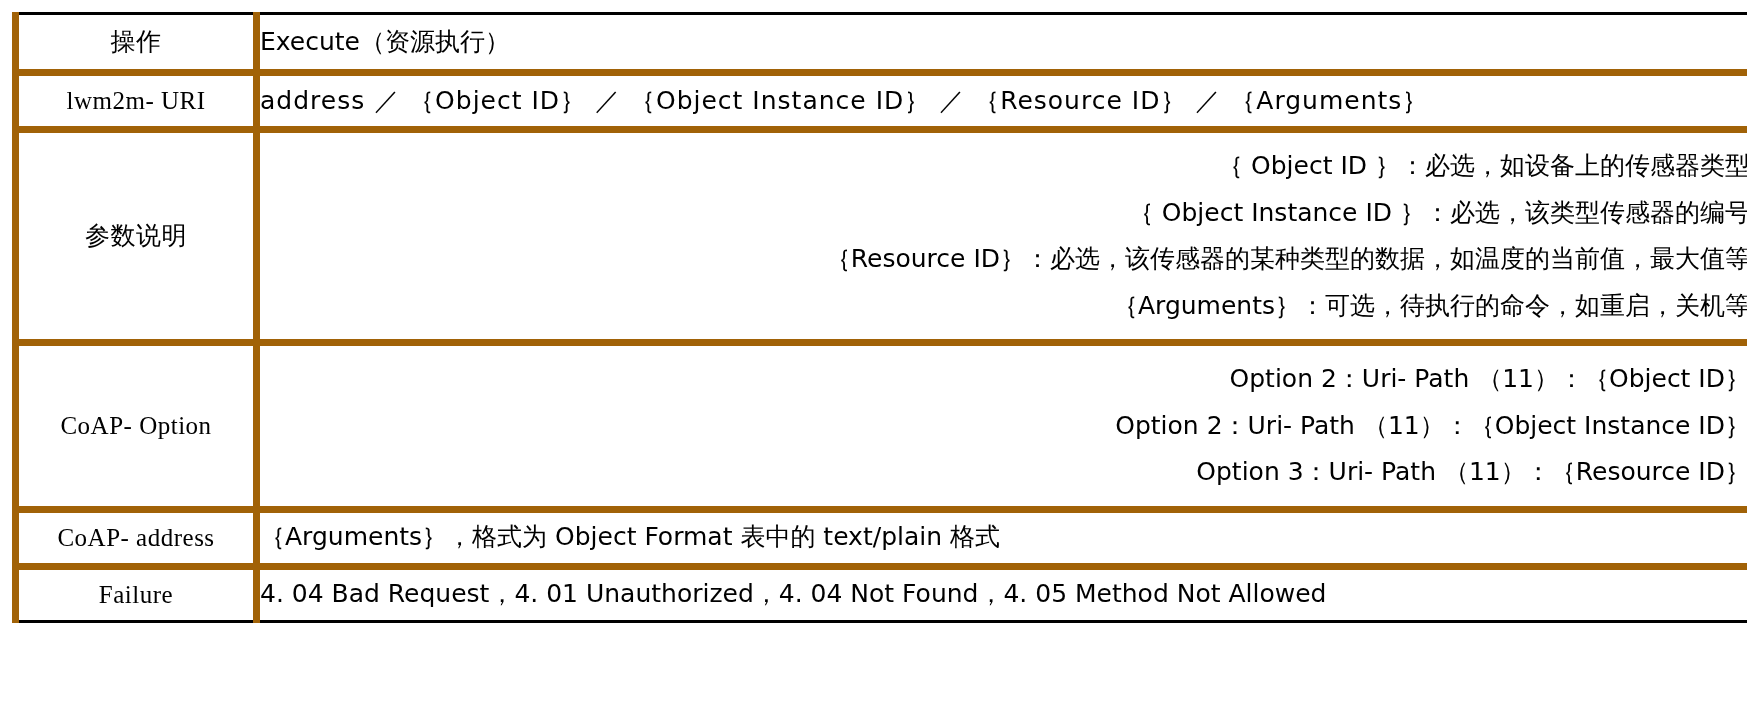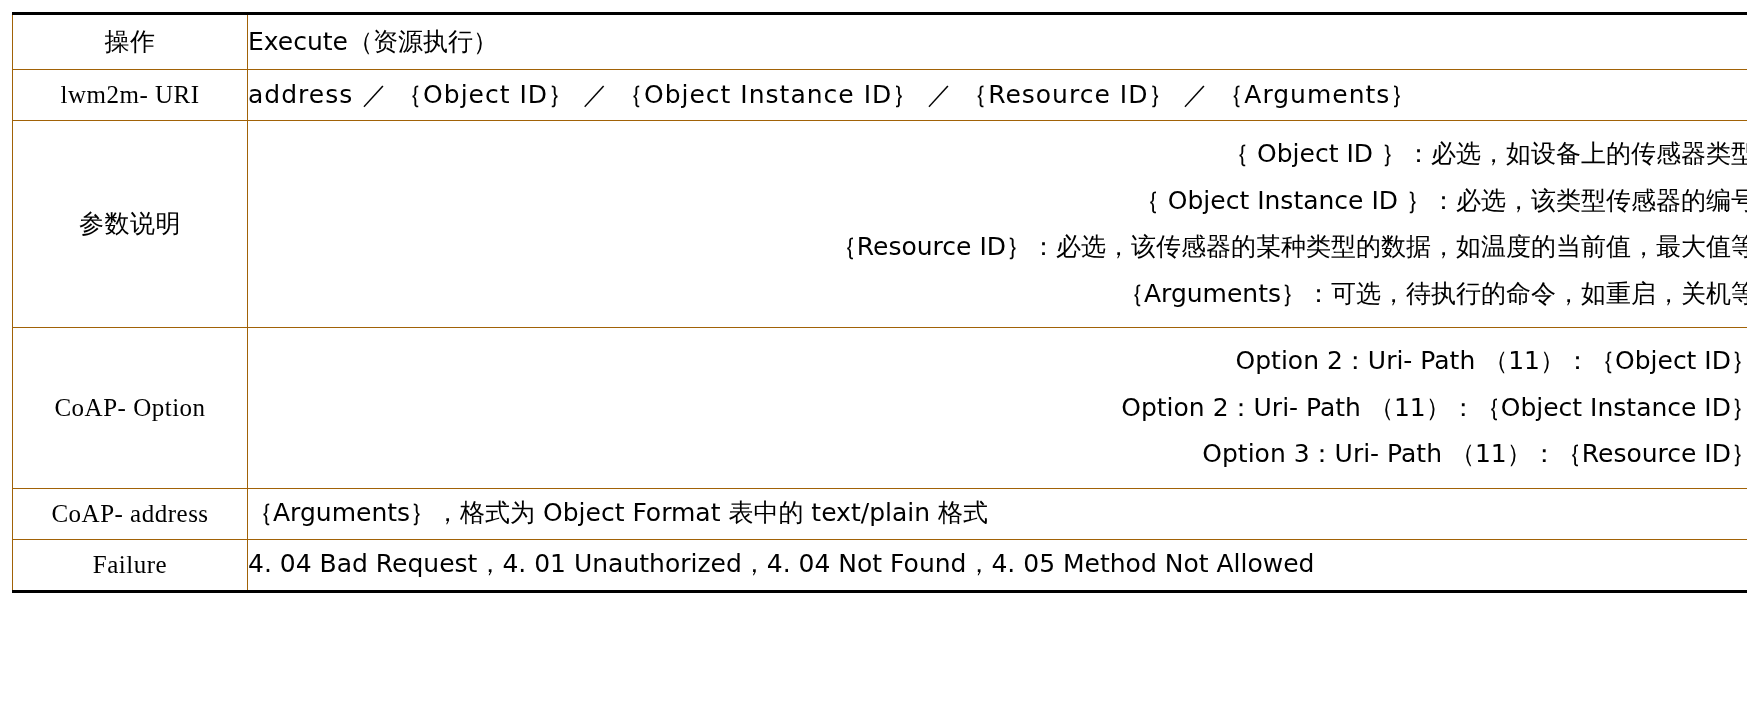--- a/index.html
+++ b/index.html
@@ -19,21 +19,21 @@
     position: relative;
     box-sizing: border-box;
   }
   table.spec {
     border-collapse: collapse;
     width: 1745px;
     margin: 12px;
     table-layout: fixed;
   }
   table.spec td {
-    border: 1px solid #a16207;
+    border: 7px solid #a16207;
     vertical-align: middle;
     padding: 0;
   }
   
   table.spec {
     border-top: 3px solid #000;
     border-bottom: 3px solid #000;
   }
   table.spec tr:first-child td {
     border-top: none;

